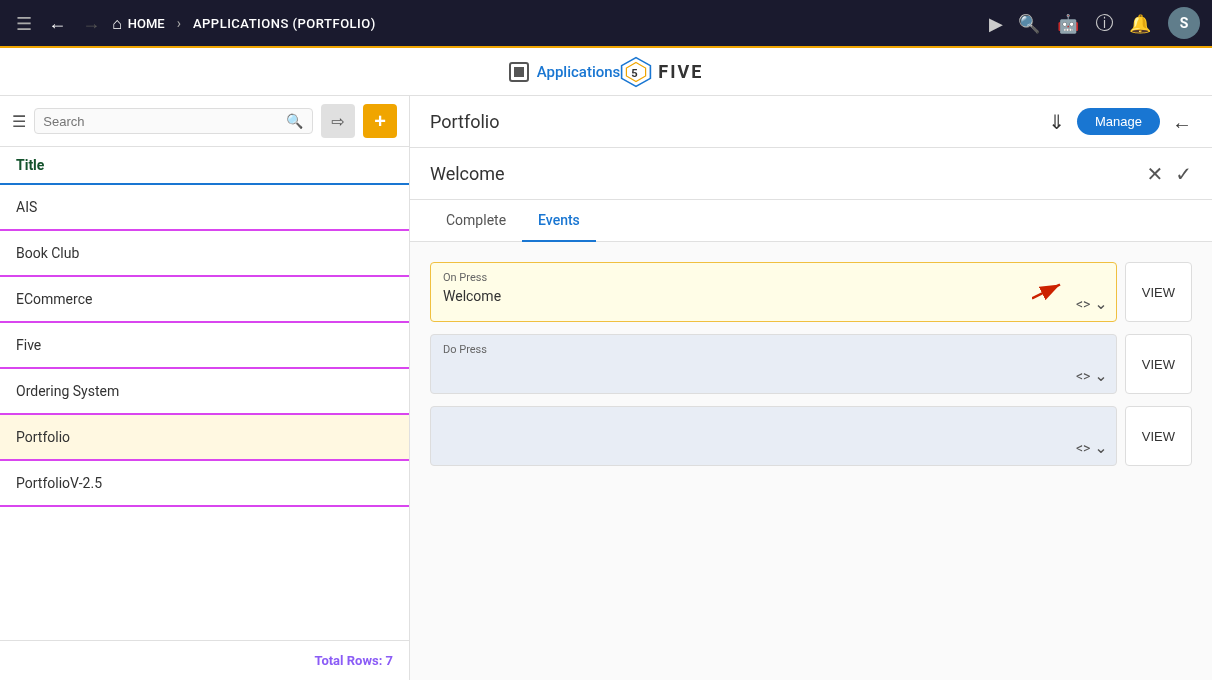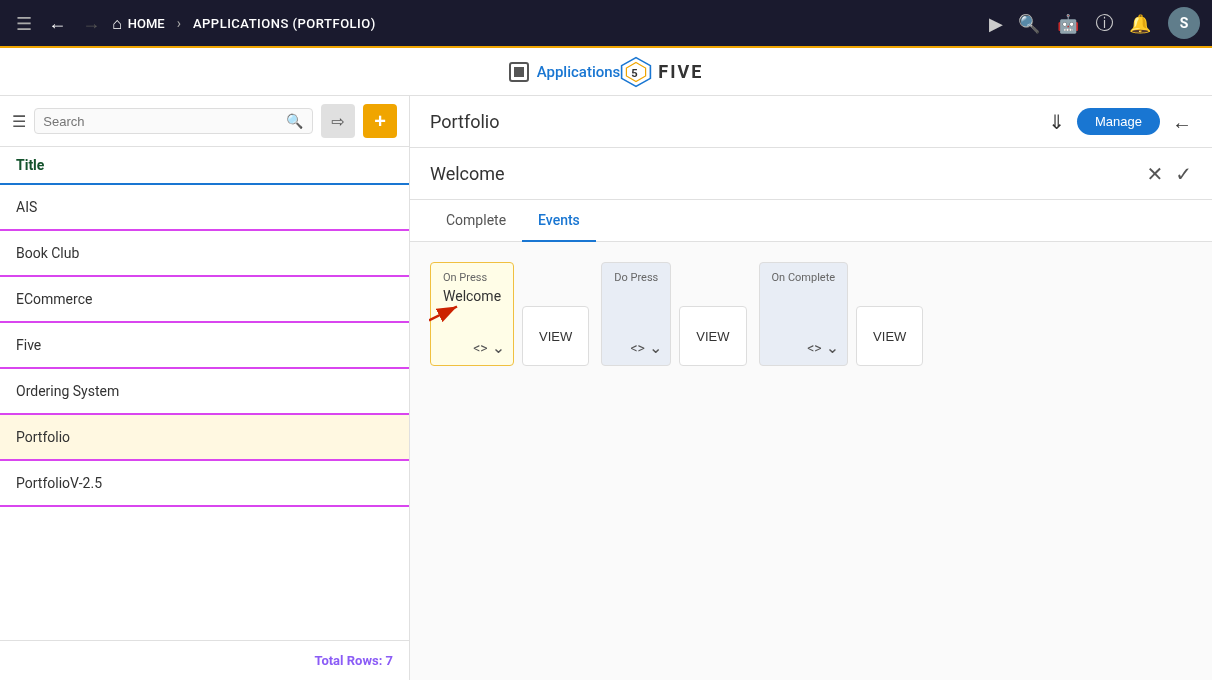--- a/index.html
+++ b/index.html
@@ -238,20 +238,21 @@
     .tab.active {
       color: #1976d2;
       border-bottom: 2px solid #1976d2;
       font-weight: 500;
     }
 
     
     .events-content {
       padding: 20px;
       display: flex;
+      flex-direction: column;
       gap: 12px;
       overflow-y: auto;
     }
     .event-row {
       display: flex;
       align-items: stretch;
       gap: 8px;
     }
     .event-field {
       flex: 1;
@@ -293,21 +294,20 @@
       height: 60px;
       min-height: 60px;
       cursor: pointer;
       font-size: 13px;
       font-weight: 500;
       color: #333;
       white-space: nowrap;
       display: flex;
       align-items: center;
       justify-content: center;
-      margin-top: 44px;
     }
 
     
     .five-svg {
       width: 32px; height: 32px;
     }
   </style>
 </head>
 <body>
 
@@ -451,21 +451,20 @@
           <div class="event-field-actions">
             <span class="field-icon">&lt;&gt;</span>
             <span class="field-icon" style="font-size:16px;">⌄</span>
           </div>
         </div>
         <button class="view-btn">VIEW</button>
       </div>
 
       <div class="event-row">
         <div class="event-field" style="position:relative;">
-          <div class="event-label">On Complete</div>
           <div class="event-value"></div>
           <div class="event-field-actions">
             <span class="field-icon">&lt;&gt;</span>
             <span class="field-icon" style="font-size:16px;">⌄</span>
           </div>
         </div>
         <button class="view-btn">VIEW</button>
       </div>
 
     </div>

